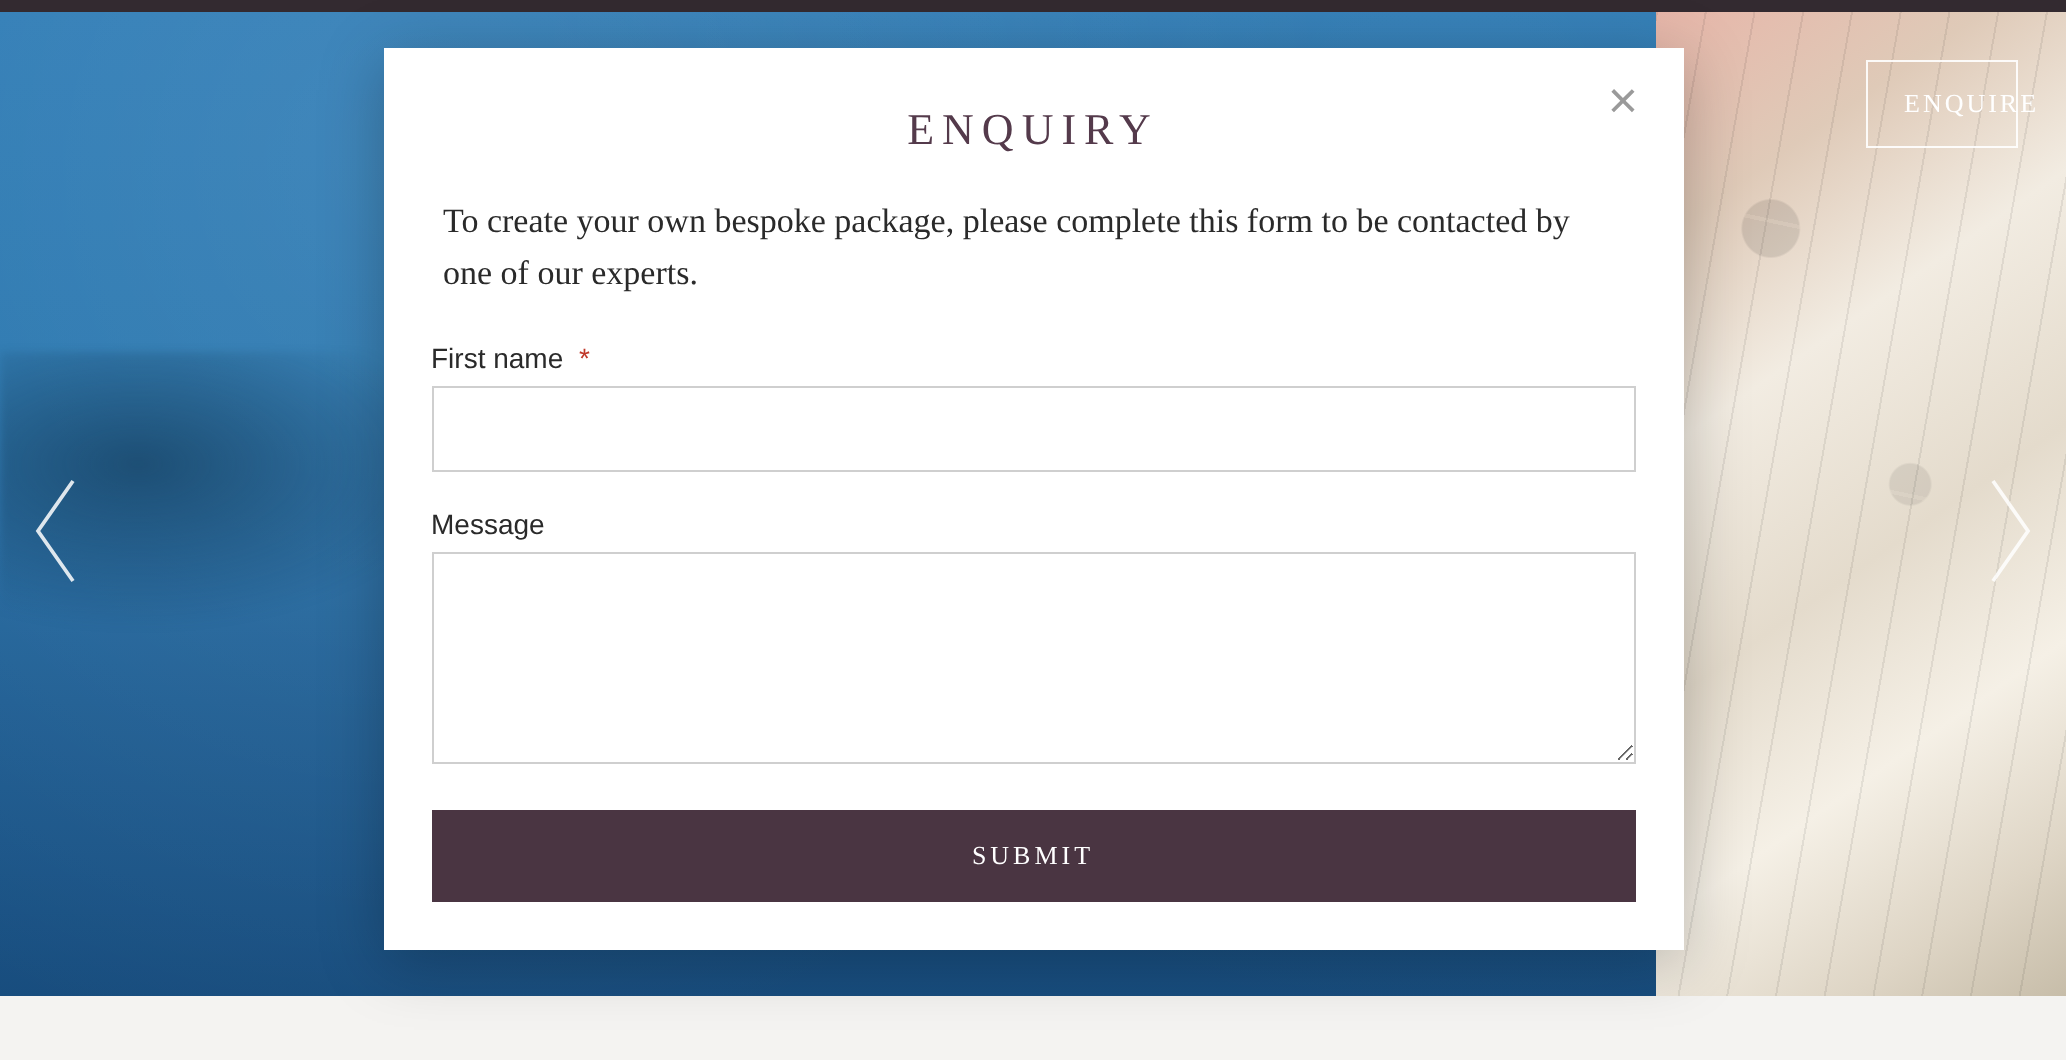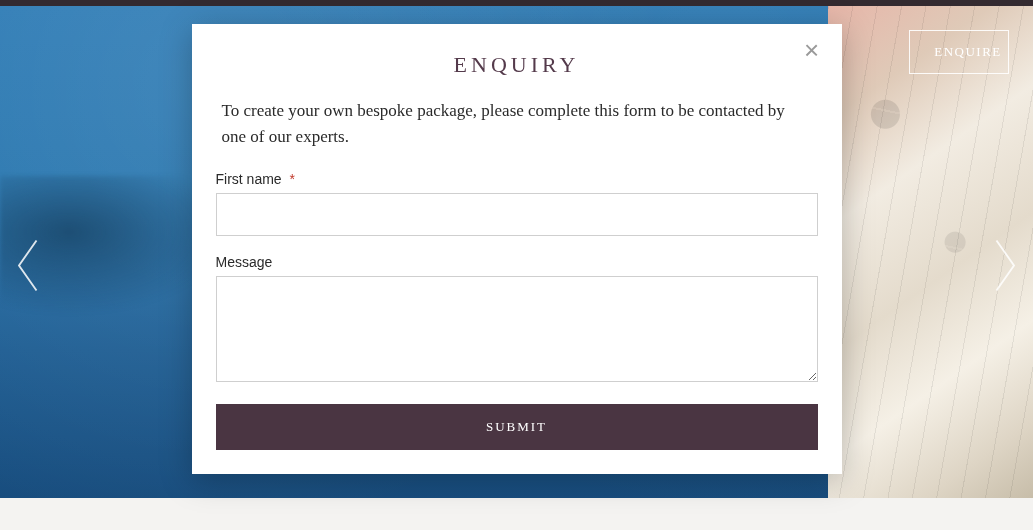--- a/index.html
+++ b/index.html
@@ -41,21 +41,21 @@
   .search-wrap { position: absolute; top: 34px; left: 8px; width: 165px; }
   .search-input {
     width: 100%; background: transparent; border: none; border-bottom: 1px solid rgba(255,255,255,0.9);
     color: #fff; font-size: 14px; letter-spacing: 0.5px; padding: 6px 24px 6px 2px; outline: none;
     font-family: inherit;
   }
   .search-input::placeholder { color: rgba(255,255,255,0.95); font-family: inherit; }
   .search-icon { position:absolute; right:2px; top:4px; width:18px; height:18px; color:#fff; }
 
   .enquire-btn {
-    position:absolute; top:24px; right:24px; width:100px; height:44px;
+    position:absolute; top:24px; right:24px; width:76px; height:44px;
     border:1px solid rgba(255,255,255,0.9); color:#fff; background:transparent;
     font-family: inherit; letter-spacing: 1.5px; font-size: 13px; cursor:pointer;padding-left:18px;
   }
 
   .brand {
     position:absolute; top:22px; left:50%; transform:translateX(-50%);
     color: rgba(255,255,255,0.65); font-size: 30px; letter-spacing: 8px; font-weight: 400;
     text-shadow: 0 0 2px rgba(0,0,0,0.3);
   }
 

